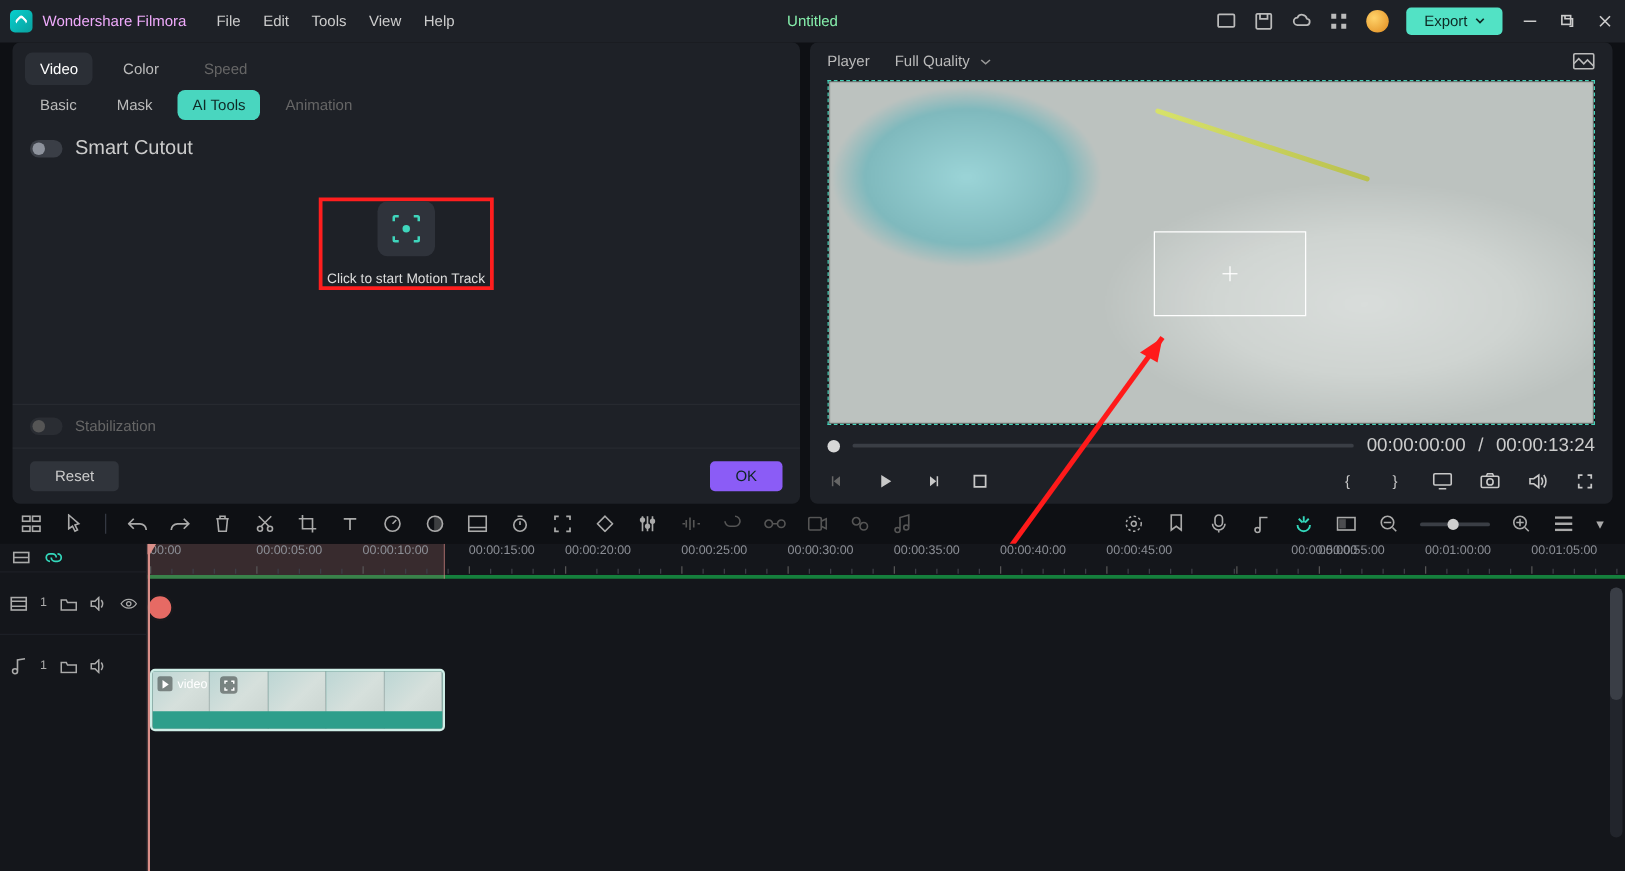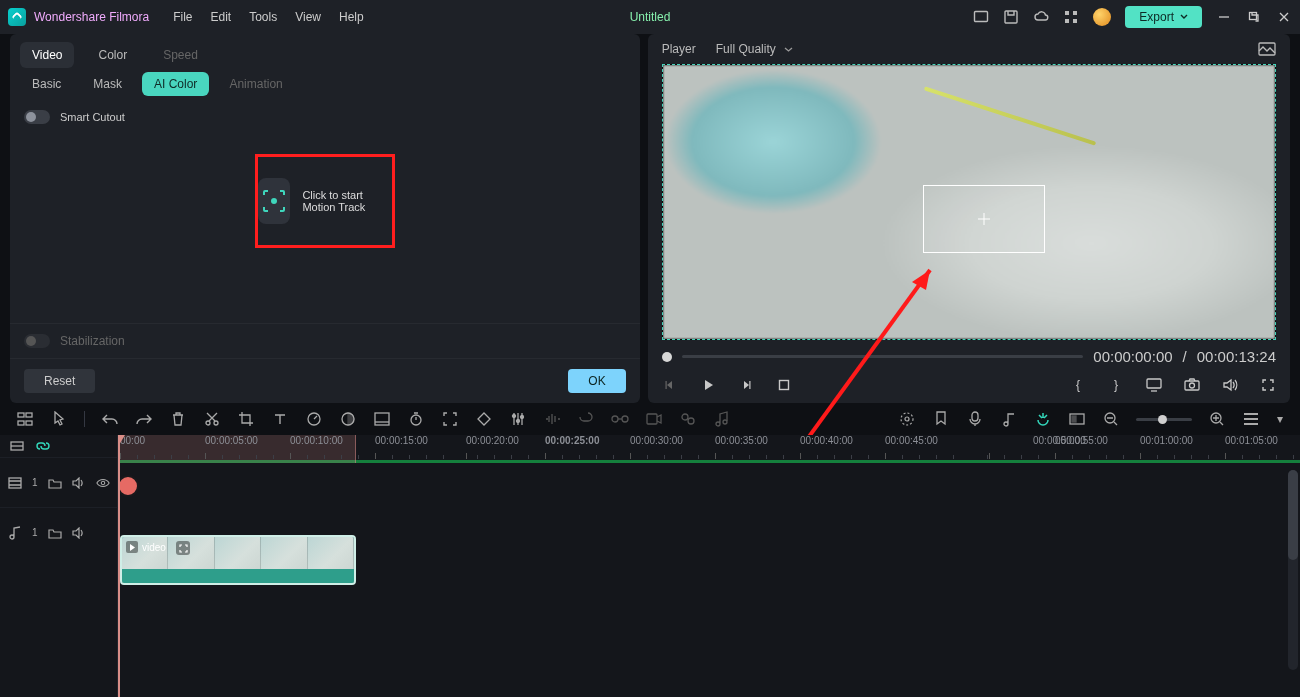--- a/index.html
+++ b/index.html
@@ -24,37 +24,37 @@
 
 .panel{flex:1;background:#1e2127;border-radius:6px;display:flex;flex-direction:column;overflow:hidden;position:relative}
 .tabs1{display:flex;gap:12px;padding:8px 10px 0 10px}
 .tab{padding:6px 12px;border-radius:6px;color:#bbb;font-size:12px;cursor:pointer}
 .tab.active{background:#2b2f36;color:#fff}
 .tab.dis{color:#666}
 .tabs2{display:flex;gap:8px;padding:4px 10px}
 .tab2{padding:5px 12px;border-radius:6px;color:#bbb;font-size:12px;cursor:pointer}
 .tab2.active{background:#49d6bf;color:#0f2a26}
 .tab2.dis{color:#666}
-.opt-row{display:flex;align-items:center;gap:10px;padding:10px 14px;color:#ccc;font-size:11px}
+.opt-row{display:flex;align-items:center;gap:10px;padding:10px 14px;color:#ccc;font-size:16px}
 .toggle{width:26px;height:14px;border-radius:8px;background:#3a3e46;position:relative;cursor:pointer}
 .toggle::after{content:"";position:absolute;width:10px;height:10px;border-radius:50%;background:#8d929c;top:2px;left:2px}
 .toggle.on{background:#174a42}
 .toggle.on::after{background:#3fd6bc;left:14px}
 .opt-disabled{color:#666}
-.motion-box{margin:20px auto 0;border:3px solid #ff1e1e;width:140px;height:94px;display:flex;flex-direction:row;align-items:center;justify-content:center;gap:12px;cursor:pointer}
+.motion-box{margin:20px auto 0;border:3px solid #ff1e1e;width:140px;height:74px;display:flex;flex-direction:column;align-items:center;justify-content:center;gap:12px;cursor:pointer}
 .motion-icon{width:46px;height:46px;border-radius:8px;background:#2f333b;display:flex;align-items:center;justify-content:center}
 .motion-icon svg{width:28px;height:28px}
 .motion-label{font-size:11px;color:#ddd}
 .stab-row{margin-top:auto;border-top:1px solid #272a30;border-bottom:1px solid #272a30;padding:10px 14px;display:flex;align-items:center;gap:10px;color:#666;font-size:12px}
 .toggle-off-dim{width:26px;height:14px;border-radius:8px;background:#2a2d33;position:relative}
 .toggle-off-dim::after{content:"";position:absolute;width:10px;height:10px;border-radius:50%;background:#555;top:2px;left:2px}
 .panel-footer{display:flex;justify-content:space-between;padding:10px 14px}
 .btn{padding:5px 20px;border-radius:4px;font-size:12px;cursor:pointer}
 .btn-reset{background:#30343b;color:#ccc}
-.btn-ok{background:#7dd3fc;color:#0c2521}
+.btn-ok{background:#8b5cf6;color:#0c2521}
 
 
 .player-head{display:flex;align-items:center;gap:20px;padding:8px 14px;color:#bbb;font-size:12px}
 .quality{display:flex;align-items:center;gap:8px;cursor:pointer}
 .player-head .snap{margin-left:auto;cursor:pointer;color:#bbb}
 .preview{flex:1;margin:0 14px;position:relative;border:1px dashed #46d3ba;background:#0a0a0a;overflow:hidden}
 .preview-img{position:absolute;inset:0;background:
   radial-gradient(ellipse 180px 120px at 18% 28%, #9bd4d7 0%, #7fb9bd 45%, transparent 60%),
   radial-gradient(ellipse 300px 140px at 70% 65%, #d9dddb 0%, #cfd4d1 40%, #bcc2bf 70%),
   radial-gradient(ellipse 220px 90px at 45% 92%, #c69a7e 0%, #b98a6f 50%, transparent 80%),
@@ -180,21 +180,21 @@
 
   <div class="panel">
     <div class="tabs1">
       <div class="tab active">Video</div>
       <div class="tab">Color</div>
       <div class="tab dis">Speed</div>
     </div>
     <div class="tabs2">
       <div class="tab2">Basic</div>
       <div class="tab2">Mask</div>
-      <div class="tab2 active">AI Color</div>
+      <div class="tab2 active">AI Tools</div>
       <div class="tab2 dis">Animation</div>
     </div>
 
     <div class="opt-row">
       <div class="toggle"></div>
       <span>Smart Cutout</span>
     </div>
 
     <div class="motion-box">
       <div class="motion-icon">
@@ -563,26 +563,26 @@
         <div class="tick" style="left: 172px;">00:00:10:00</div>
         <div class="subtick" style="left: 189px;"></div>
         <div class="subtick" style="left: 206px;"></div>
         <div class="subtick" style="left: 223px;"></div>
         <div class="subtick" style="left: 240px;"></div>
         <div class="tick" style="left: 257px;">00:00:15:00</div>
         <div class="subtick" style="left: 274px;"></div>
         <div class="subtick" style="left: 291px;"></div>
         <div class="subtick" style="left: 308px;"></div>
         <div class="subtick" style="left: 325px;"></div>
-        <div class="tick" style="left: 348px;">00:00:20:00</div>
+        <div class="tick" style="left: 334px;">00:00:20:00</div>
         <div class="subtick" style="left: 359px;"></div>
         <div class="subtick" style="left: 376px;"></div>
         <div class="subtick" style="left: 393px;"></div>
         <div class="subtick" style="left: 410px;"></div>
-        <div class="tick" style="left: 427px; font-weight: bold;">00:00:25:00</div>
+        <div class="tick" style="left: 427px;">00:00:25:00</div>
         <div class="subtick" style="left: 444px;"></div>
         <div class="subtick" style="left: 461px;"></div>
         <div class="subtick" style="left: 478px;"></div>
         <div class="subtick" style="left: 495px;"></div>
         <div class="tick" style="left: 512px;">00:00:30:00</div>
         <div class="subtick" style="left: 529px;"></div>
         <div class="subtick" style="left: 546px;"></div>
         <div class="subtick" style="left: 563px;"></div>
         <div class="subtick" style="left: 580px;"></div>
         <div class="tick" style="left: 597px;">00:00:35:00</div>

